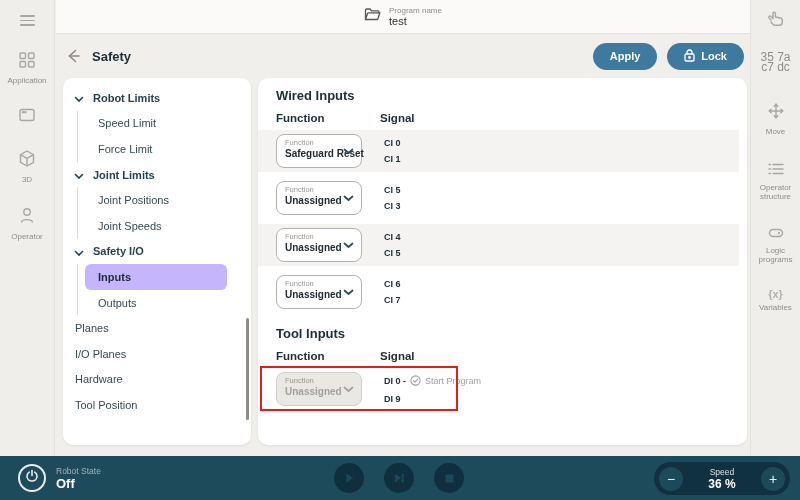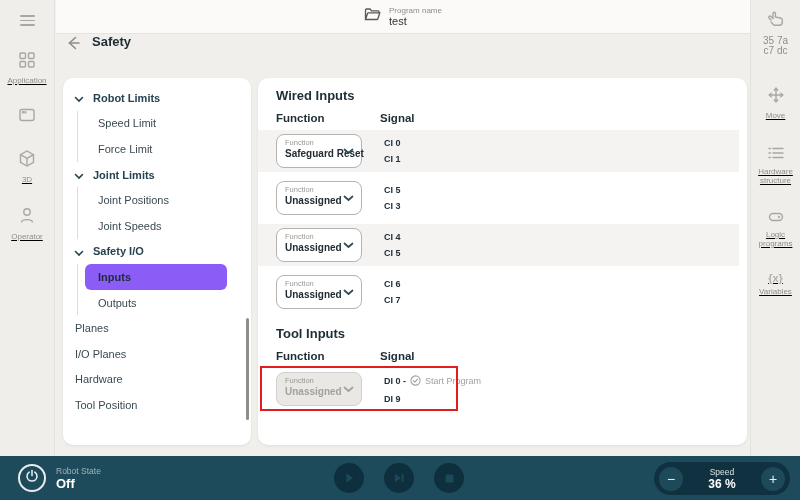--- a/index.html
+++ b/index.html
@@ -6,41 +6,41 @@
   html,body { width:800px; height:500px; overflow:hidden; }
   body { font-family:"Liberation Sans", sans-serif; background:#f1efec; }
   .app { position:relative; width:800px; height:500px; background:#f1efec; }
 
   
   .leftbar { position:absolute; left:0; top:0; width:55px; height:456px;
              background:#f0eeeb; border-right:1px solid #e4e2df; display:flex;
              flex-direction:column; align-items:center; }
   .hamburger { margin-top:12px; width:15px; cursor:pointer; }
   .hamburger div { height:1.5px; background:#a9a7a4; margin:3px 0; border-radius:1px; }
-  .navitem { margin-top:22px; display:flex; flex-direction:column; align-items:center; gap:3px;text-decoration:underline; }
+  .navitem { margin-top:22px; display:flex; flex-direction:column; align-items:center; gap:3px; }
   .navitem svg { stroke:#a9a7a4; fill:none; stroke-width:1.4; }
   .navlabel { font-size:8px; color:#8f8d8a; text-align:center; line-height:9px; }
 
   
   .rightbar { position:absolute; left:750px; top:0; width:50px; height:456px;
               background:#f0eeeb; border-left:1px solid #e4e2df; display:flex;
               flex-direction:column; align-items:center; }
   .rightbar .navitem { margin-top:0; }
-  .hexcode { font-size:10px; color:#8f8d8a; text-align:center; line-height:10px; margin-top:4px; }
+  .hexcode { font-size:12px; color:#8f8d8a; text-align:center; line-height:10px; margin-top:20px; }
 
   
   .center { position:absolute; left:56px; top:0; width:694px; height:456px; }
   .topbar { height:34px; background:#fbfaf9; border-bottom:1px solid #e6e4e1;
             display:flex; align-items:center; justify-content:center; }
   .progwrap { display:flex; align-items:center; gap:8px; }
   .progtext { display:flex; flex-direction:column; }
   .proglabel { font-size:8px; color:#8f8d8a; }
   .progvalue { font-size:11px; color:#33312f; }
 
-  .pageheader { height:44px; display:flex; align-items:flex-start; padding:0 6px 0 8px; }
+  .pageheader { height:44px; display:flex; align-items:center; padding:0 6px 0 8px; }
   .backarrow { width:18px; height:18px; cursor:pointer; }
   .pagetitle { font-size:13px; font-weight:bold; color:#1d2d35; margin-left:10px; }
   .headbtns { margin-left:auto; display:flex; gap:10px; }
   .btn { background:#3e7a9e; color:#fff; border:none; border-radius:14px;
          font-size:11px; font-weight:bold; padding:6px 17px; cursor:pointer;
          display:flex; align-items:center; gap:6px; font-family:"Liberation Sans",sans-serif; }
 
   
   .treepanel { position:absolute; left:7px; top:78px; width:188px; height:367px;
                background:#fff; border-radius:10px; box-shadow:0 1px 3px rgba(0,0,0,.07);
@@ -48,21 +48,21 @@
   .treepanel ul { list-style:none; }
   .treepanel li { position:relative; height:25.6px; display:flex; align-items:center;
                   font-size:11px; color:#3a4a52; cursor:pointer; }
   li.tparent { font-weight:bold; color:#25424f; }
   li.tparent .tchev { position:absolute; left:11px; top:8px; }
   li.tparent span.tlabel { padding-left:30px; }
   li.tchild span.tlabel { padding-left:35px; }
   li.tchild::before { content:""; position:absolute; left:14px; top:0; bottom:0;
                       width:1px; background:#dedcd9; }
   li.troot span.tlabel { padding-left:12px;text-align:center; }
-  li.selected { background:#8b5cf6; border-radius:6px; margin:0 24px 0 22px;
+  li.selected { background:#c4b5fd; border-radius:6px; margin:0 24px 0 22px;
                 font-weight:bold; color:#1d2d35; }
   li.selected span.tlabel { padding-left:13px; }
   li.selected::before { left:-8px; }
   .treescroll { position:absolute; right:2px; top:240px; width:3px; height:102px;
                 background:#8f8d8a; border-radius:2px; }
 
   
   .mainpanel { position:absolute; left:202px; top:78px; width:489px; height:367px;
                background:#fff; border-radius:10px; box-shadow:0 1px 3px rgba(0,0,0,.07);
                padding:10px 0 0 0; overflow:hidden; }
@@ -179,20 +179,35 @@
     </div>
 
     <div class="pageheader">
       <span class="backarrow">
         <svg width="18" height="18" viewBox="0 0 18 18" fill="none" stroke="#8f8d8a" stroke-width="1.6" stroke-linecap="round">
             <path d="M11.5 3.5 L5.5 9 L11.5 14.5"></path>
             <path d="M5.5 9 L15 9"></path>
           </svg>
       </span>
       <span class="pagetitle">Safety</span>
+      <div class="headbtns">
+        <button class="btn">
+          <span>Apply</span>
+        </button>
+        <button class="btn">
+          <span>
+            <svg width="11" height="13" viewBox="0 0 11 13" fill="none" stroke="#fff" stroke-width="1.3">
+                <rect x="1" y="5" width="9" height="7" rx="1.2"></rect>
+                <path d="M3 5 L3 3.4 C3 2 4.1 1 5.5 1 C6.9 1 8 2 8 3.4 L8 5"></path>
+                <circle cx="5.5" cy="8.5" r="0.8" fill="#fff"></circle>
+              </svg>
+          </span>
+          <span>Lock</span>
+        </button>
+      </div>
     </div>
 
     <div class="treepanel">
       <ul>
         <li class="tparent">
           <span class="tchev"><svg width="10" height="7" viewBox="0 0 10 7" fill="none" stroke="#25424f" stroke-width="1.6" stroke-linecap="round">
                 <path d="M1.5 1.5 L5 5 L8.5 1.5"></path>
               </svg></span>
           <span class="tlabel">Robot Limits</span>
         </li>
@@ -359,21 +374,21 @@
           </svg>
       </span>
       <span class="navlabel">Move</span>
     </div>
     <div class="navitem" style="margin-top:26px;">
       <span>
         <svg width="18" height="14" viewBox="0 0 18 14" fill="none" stroke="#b3b1ae" stroke-width="1.3" stroke-linecap="round">
             <path d="M2 2.5 L3.5 2.5 M6 2.5 L16 2.5 M2 7 L3.5 7 M6 7 L16 7 M2 11.5 L3.5 11.5 M6 11.5 L16 11.5"></path>
           </svg>
       </span>
-      <span class="navlabel" style="width:42px;">Hardware structure</span>
+      <span class="navlabel" style="width:42px;">Operator structure</span>
     </div>
     <div class="navitem" style="margin-top:24px;">
       <span>
         <svg width="18" height="12" viewBox="0 0 18 12" fill="none" stroke="#b3b1ae" stroke-width="1.3">
             <rect x="2.5" y="2.5" width="13" height="7" rx="3.5"></rect>
             <circle cx="12" cy="6" r="1.2" fill="#b3b1ae" stroke="none"></circle>
           </svg>
       </span>
       <span class="navlabel" style="width:42px;">Logic programs</span>
     </div>

